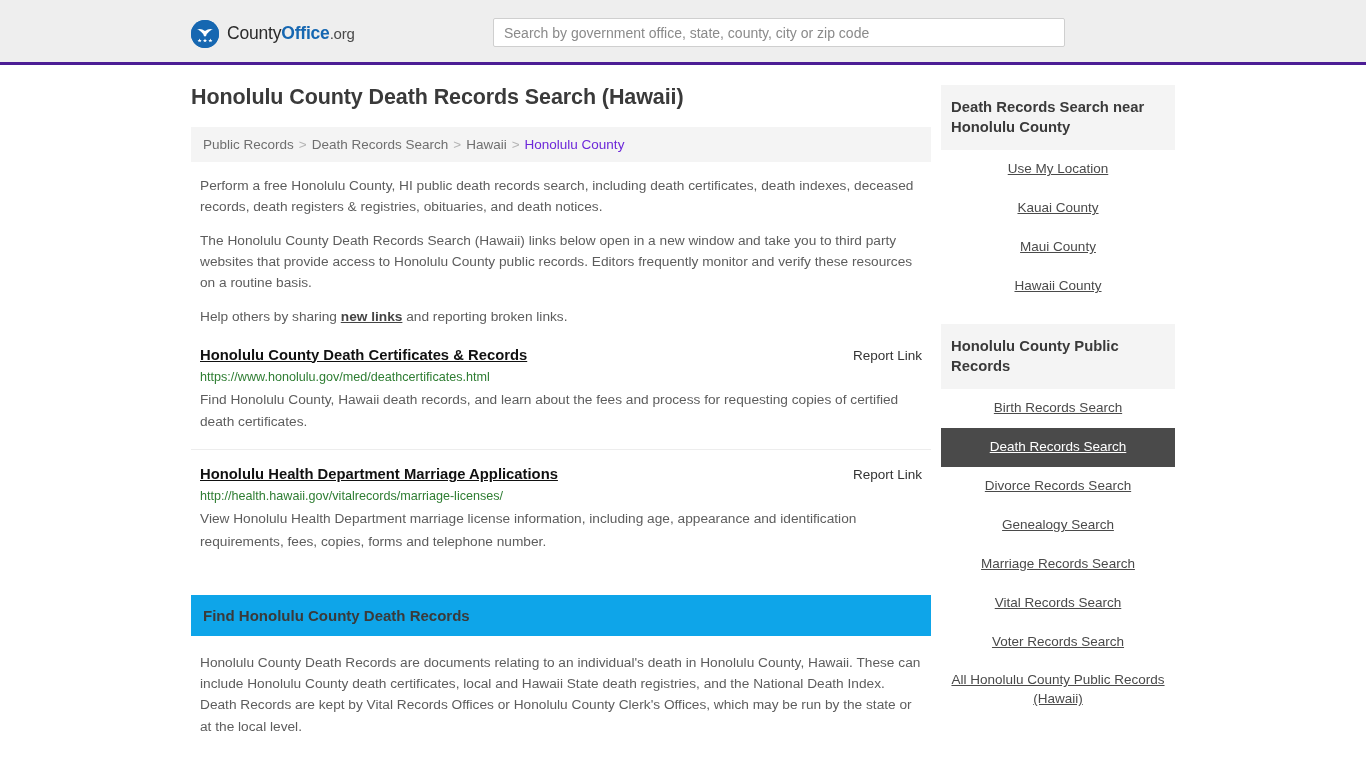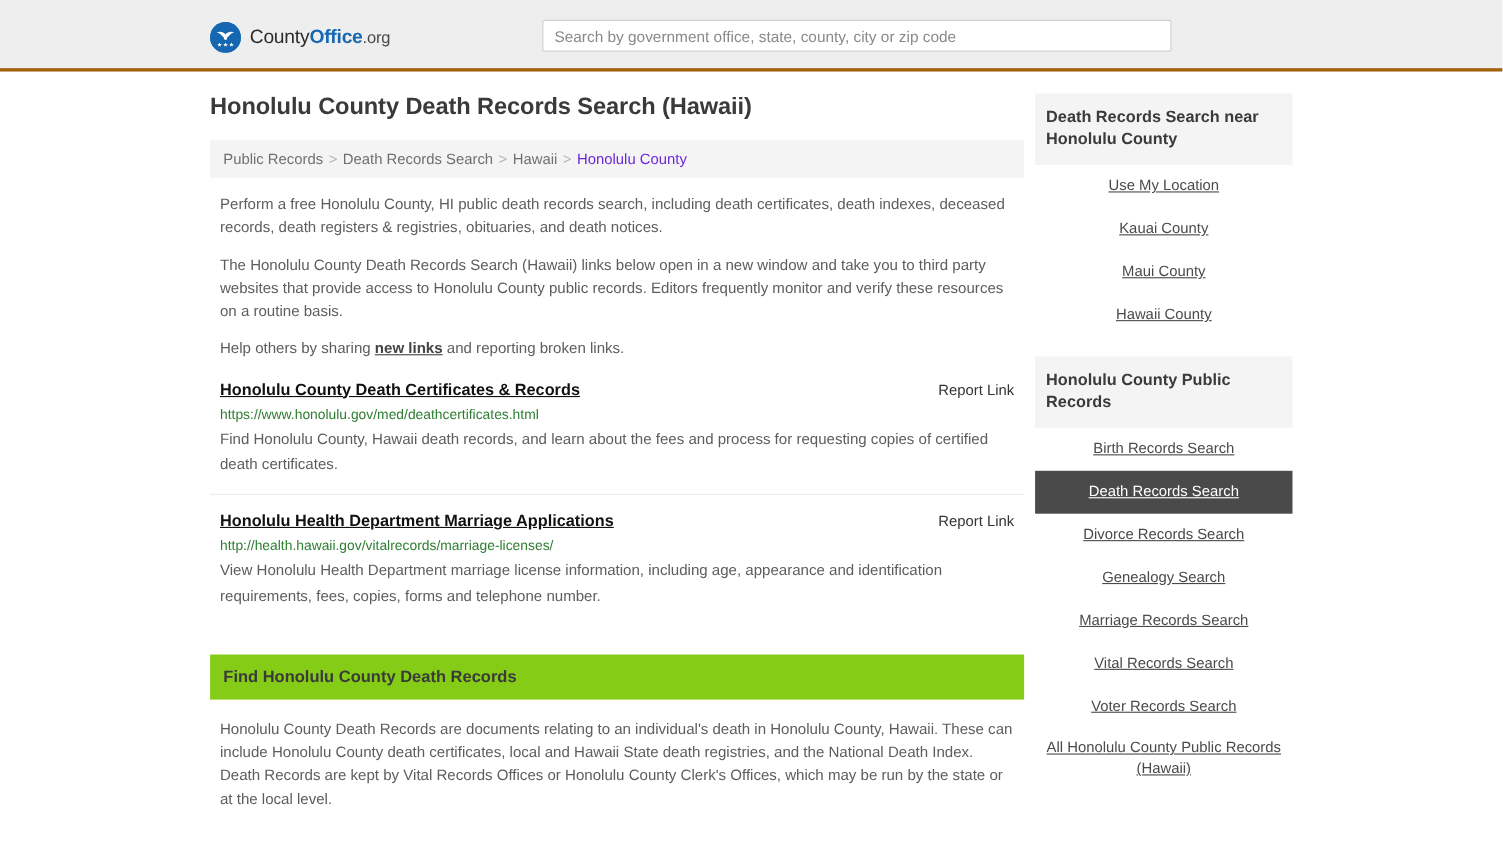--- a/index.html
+++ b/index.html
@@ -9,21 +9,21 @@
     overflow: hidden;
     background: #ffffff;
     font-family: "Liberation Sans", sans-serif;
     -webkit-font-smoothing: antialiased;
   }
 
   
   #site-header {
     height: 65px;
     background: #eeeeee;
-    border-bottom: 3px solid #a16207;
+    border-bottom: 3px solid #4c1d95;
     display: flex;
     align-items: center;
     position: relative;
   }
   #brand {
     position: absolute;
     left: 191px;
     top: 20px;
     display: flex;
     align-items: center;
@@ -140,21 +140,21 @@
   }
   .result-desc {
     font-size: 13.7px;
     color: #5d5d5d;
     line-height: 1.62;
     margin: 3px 0 0 0;
   }
 
   
   #section-bar {
-    background: #84cc16;
+    background: #0ea5e9;
     padding: 12px 12px;
     margin-top: 26px;
   }
   #section-bar h2 {
     margin: 0;
     font-size: 15px;
     font-weight: bold;
     color: #3a3a3a;
   }
   .section-p {

